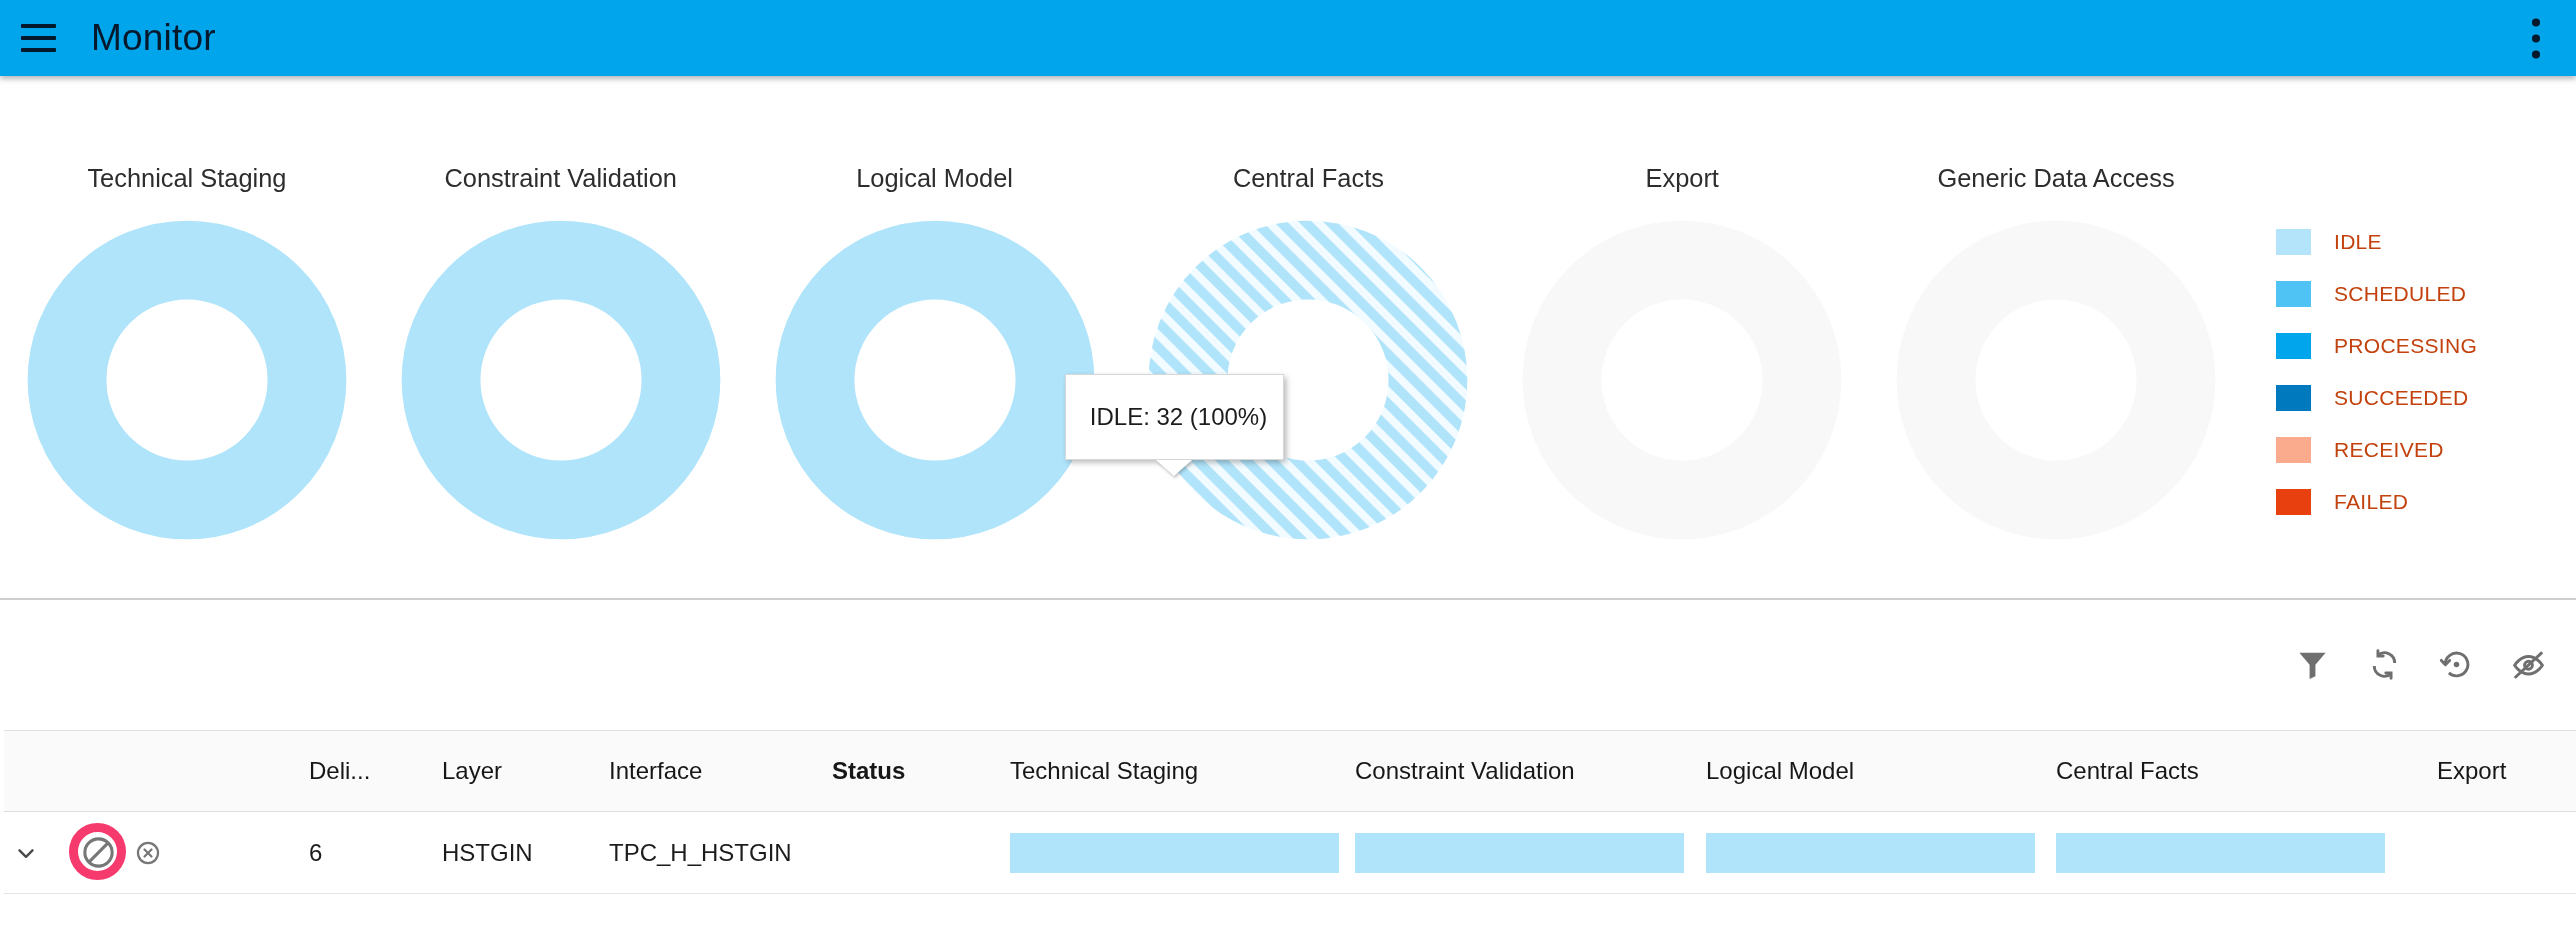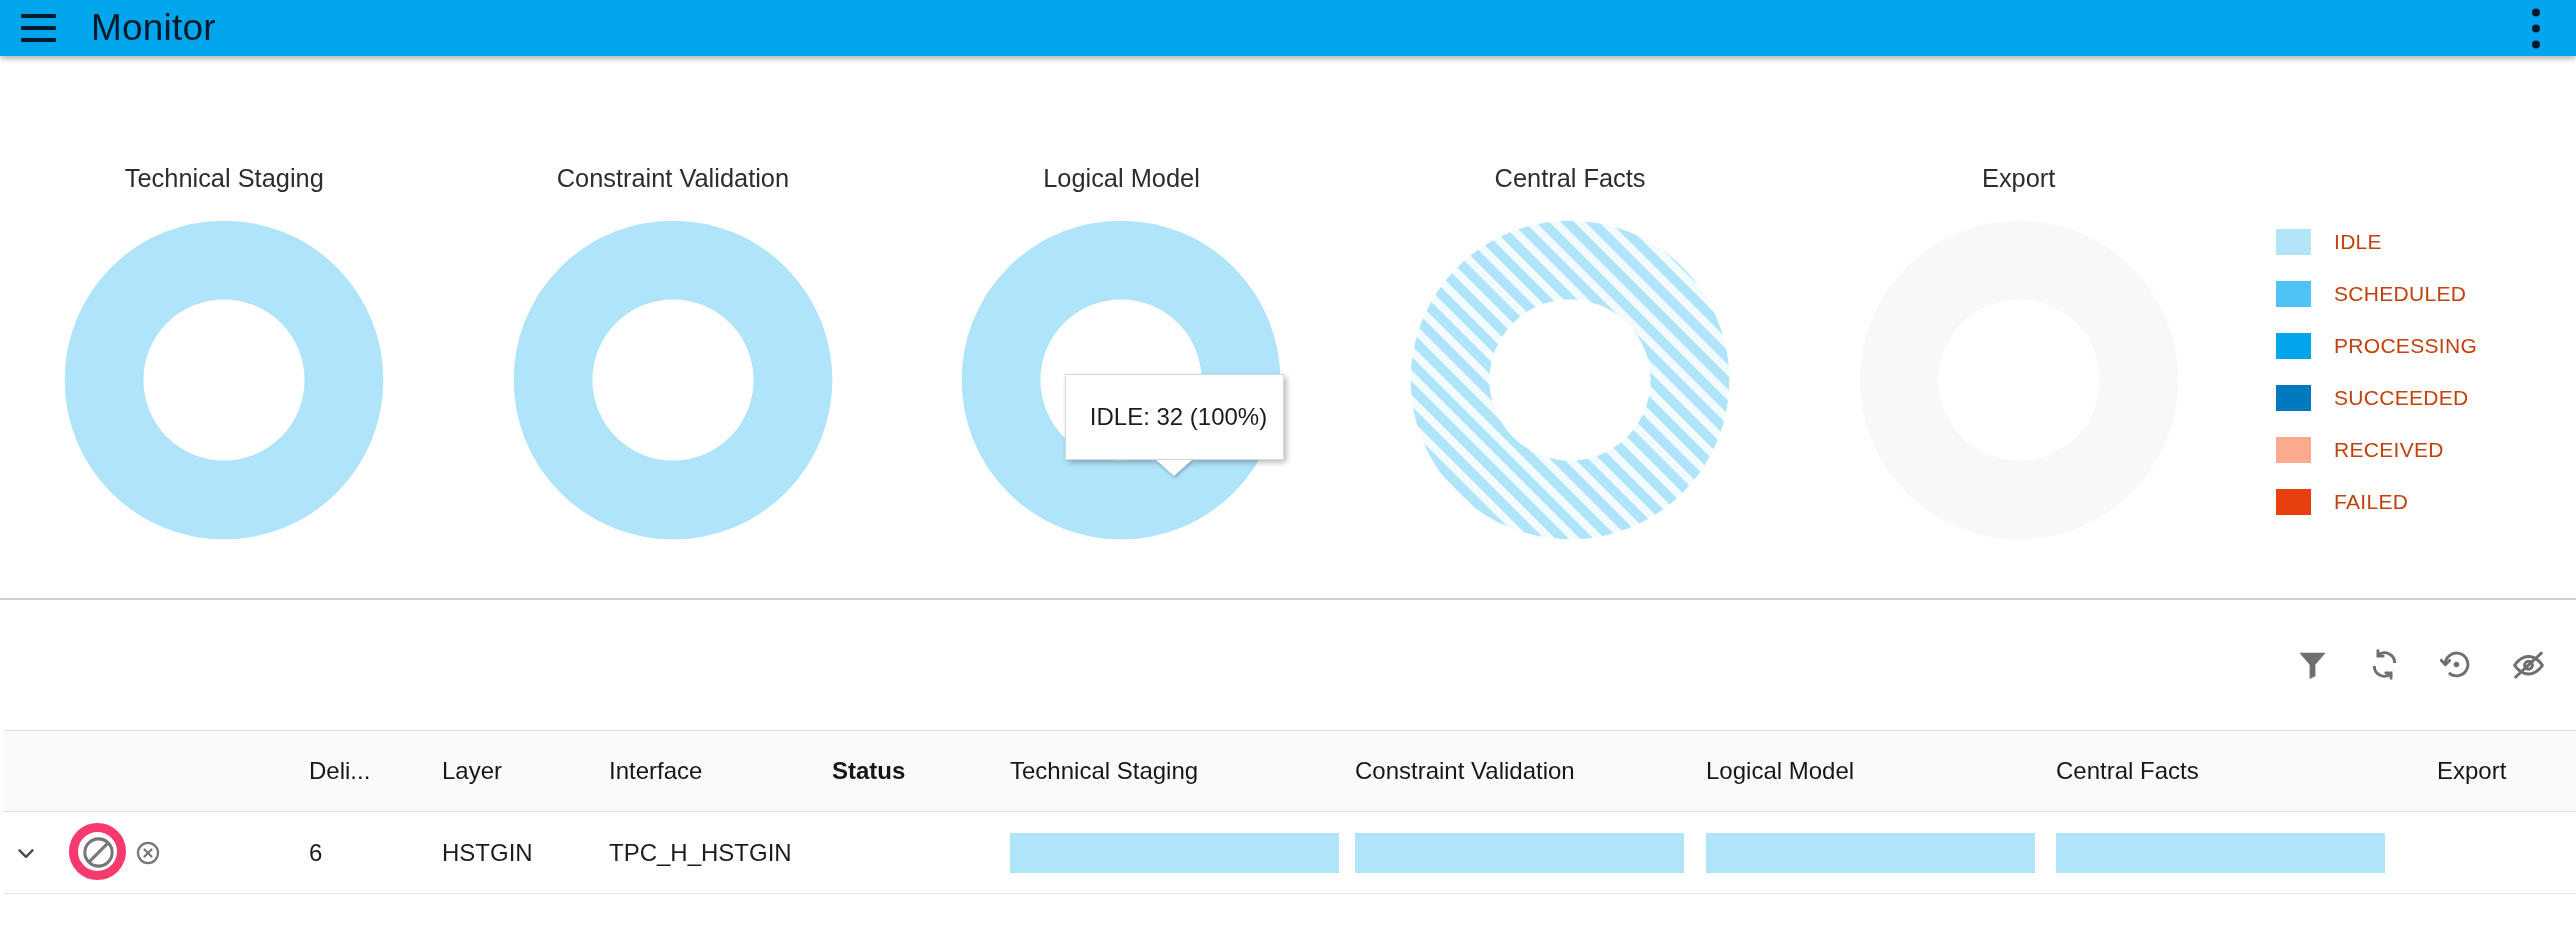--- a/index.html
+++ b/index.html
@@ -9,21 +9,21 @@
     height: 936px;
     background: #ffffff;
     font-family: "Liberation Sans", sans-serif;
     overflow: hidden;
   }
 
   
   .appbar {
     position: absolute;
     left: 0; top: 0;
-    width: 2576px; height: 56px;
+    width: 2576px; height: 76px;
     background: #00a5ec;
     display: flex;
     align-items: center;
     box-shadow: 0 2.6px 5.3px rgba(0,0,0,0.28);
     z-index: 40;
   }
   .hamburger {
     width: 35px; height: 28px;
     margin-left: 21px; margin-right: 35px;
     display: flex; flex-direction: column; justify-content: center;
@@ -286,20 +286,28 @@
                 <rect width="20" height="20" fill="#f2fbff"></rect>
                 <rect width="11" height="20" fill="#b0e4fa"></rect>
               </pattern>
             </defs>
             <circle cx="185" cy="185" r="137" fill="none" stroke="url(#hatch3)" stroke-width="90"></circle>
           </svg>
         </div>
       </div>
       <div class="donut-cell">
         <div class="donut-title">Export</div>
+        <div class="donut-wrap">
+          <svg class="donut-svg" viewBox="0 0 370 370">
+            <circle cx="185" cy="185" r="137" fill="none" stroke="#f8f8f8" stroke-width="90"></circle>
+          </svg>
+        </div>
+      </div>
+      <div class="donut-cell">
+        <div class="donut-title">Generic Data Access</div>
         <div class="donut-wrap">
           <svg class="donut-svg" viewBox="0 0 370 370">
             <circle cx="185" cy="185" r="137" fill="none" stroke="#f8f8f8" stroke-width="90"></circle>
           </svg>
         </div>
       </div>
     </div>
 
   <div class="legend" id="legend">
       <div class="legend-item">

